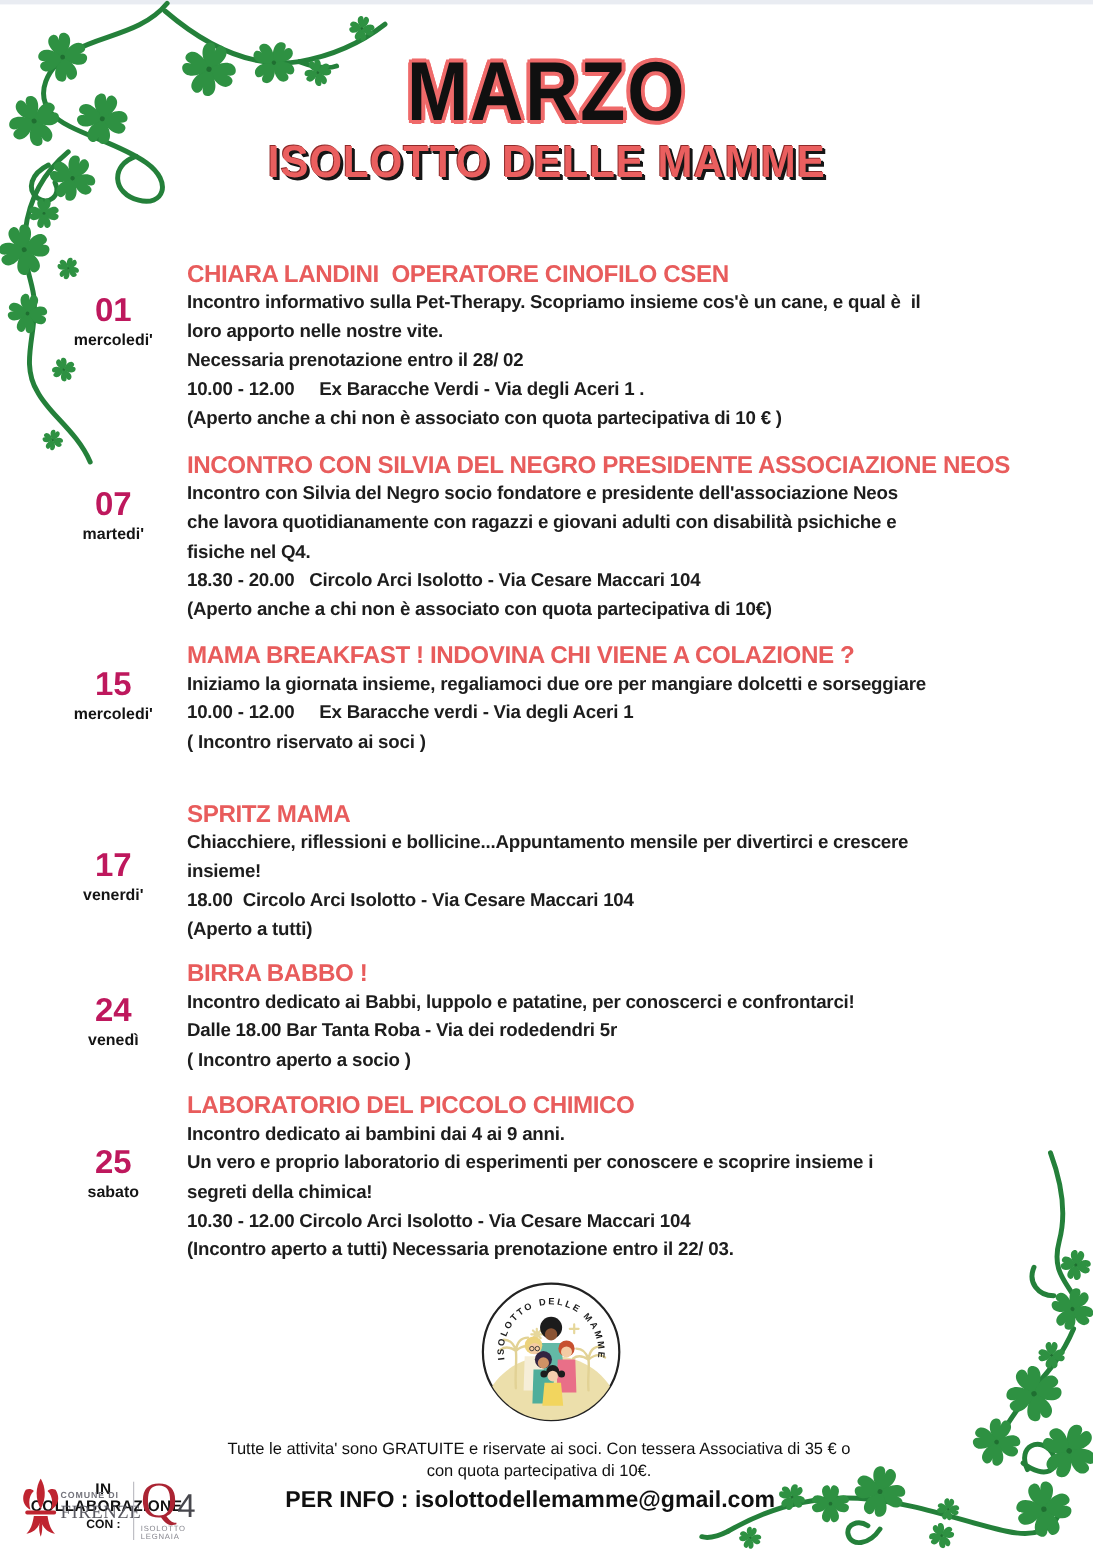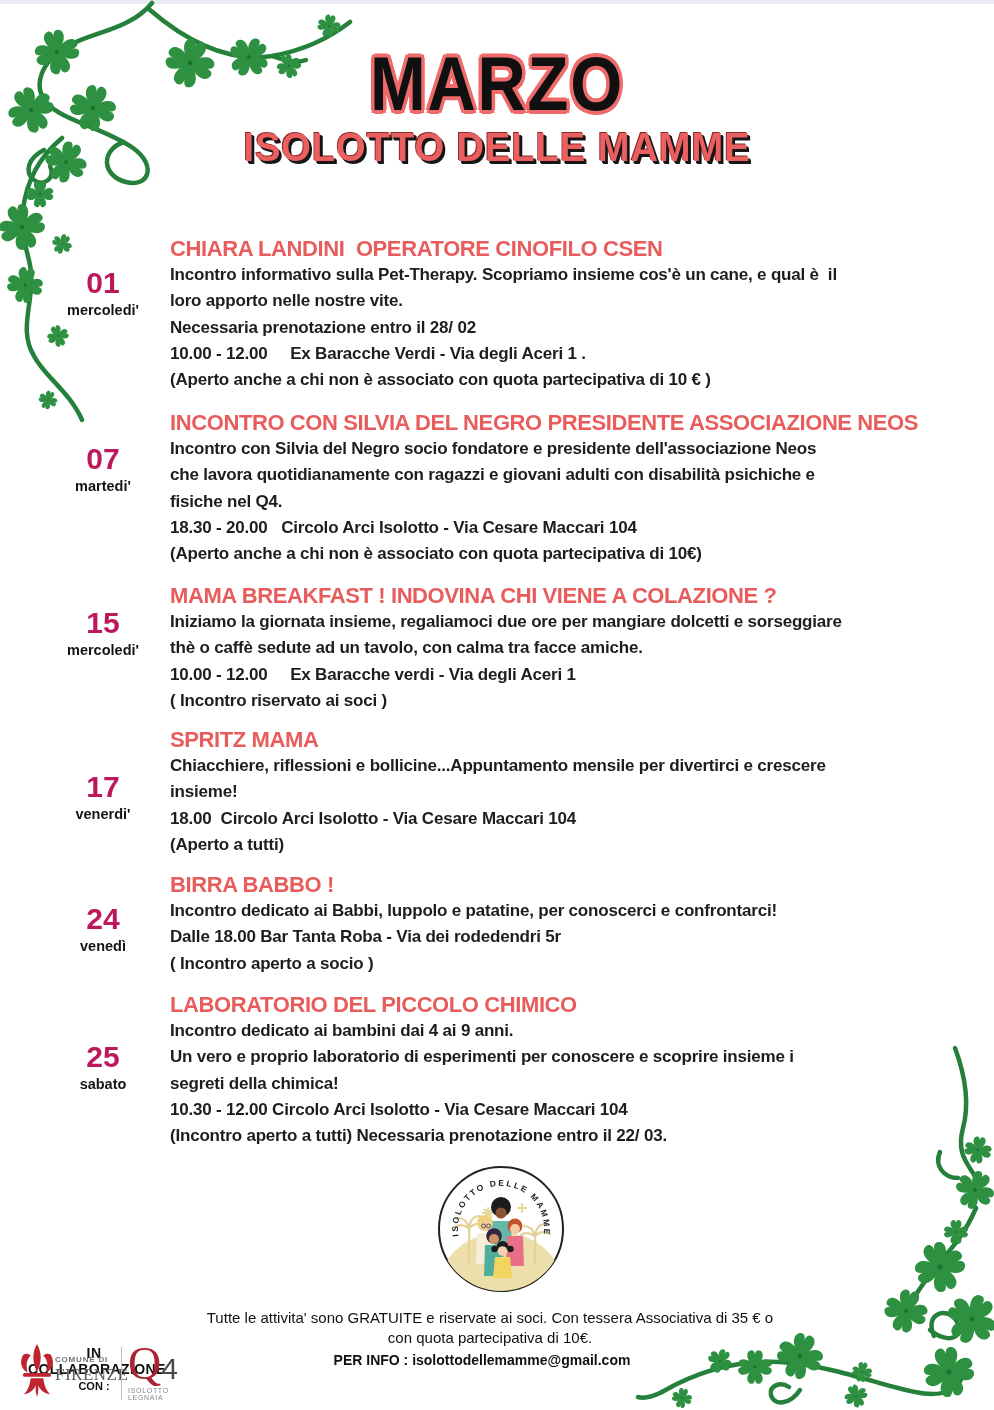--- a/index.html
+++ b/index.html
@@ -31,21 +31,21 @@
   
   .vine{position:absolute;pointer-events:none;}
   .vine-tl{left:0;top:0;}
   .vine-br{left:600px;top:1040px;}
   .badge{position:absolute;left:436px;top:1164px;}
 
   
   .footer-note{position:absolute;left:0;top:1308px;width:964px;text-align:center;}
   .note-line{font-size:15px;font-weight:400;color:#101010;line-height:20px;white-space:pre;padding-left:16px;}
   .footer-info{position:absolute;left:0;top:1352px;width:964px;text-align:center;
-               font-size:14px;font-weight:700;color:#101010;white-space:pre;}
+               font-size:21px;font-weight:700;color:#101010;white-space:pre;}
 
   .collab{position:absolute;left:28px;top:1313px;width:132px;text-align:center;}
   .collab-l1{font-size:14px;font-weight:800;color:#101010;letter-spacing:.4px;margin-top:32px;}
   .collab-l2{font-size:11px;font-weight:800;color:#101010;margin-top:3px;}
   .giglio{position:absolute;left:20px;top:1344px;}
   .firenze{position:absolute;left:55px;top:1355px;}
   .firenze-top{font-size:8px;color:#73737b;letter-spacing:.8px;font-weight:700;}
   .firenze-name{font-family:"Liberation Serif",serif;font-size:17px;color:#5a5a62;letter-spacing:.5px;line-height:21px;}
   .logo-divider{position:absolute;left:121px;top:1347px;width:1px;height:53px;background:#b9b9bf;}
   .q4{position:absolute;left:128px;top:1344px;width:70px;}
@@ -147,21 +147,20 @@
         <div class="event-line">18.30 - 20.00   Circolo Arci Isolotto - Via Cesare Maccari 104</div>
         <div class="event-line">(Aperto anche a chi non è associato con quota partecipativa di 10€)</div>
       </div>
       <div class="event-date" style="top: 608px;">
         <div class="date-num">15</div>
         <div class="date-weekday">mercoledi'</div>
       </div>
       <div class="event-content" style="top: 583px;">
         <h3 class="event-title">MAMA BREAKFAST ! INDOVINA CHI VIENE A COLAZIONE ?</h3>
         <div class="event-line">Iniziamo la giornata insieme, regaliamoci due ore per mangiare dolcetti e sorseggiare</div>
-        <div class="event-line">thè o caffè sedute ad un tavolo, con calma tra facce amiche.</div>
         <div class="event-line">10.00 - 12.00     Ex Baracche verdi - Via degli Aceri 1</div>
         <div class="event-line">( Incontro riservato ai soci )</div>
       </div>
       <div class="event-date" style="top: 772px;">
         <div class="date-num">17</div>
         <div class="date-weekday">venerdi'</div>
       </div>
       <div class="event-content" style="top: 727px;">
         <h3 class="event-title">SPRITZ MAMA</h3>
         <div class="event-line">Chiacchiere, riflessioni e bollicine...Appuntamento mensile per divertirci e crescere</div>

